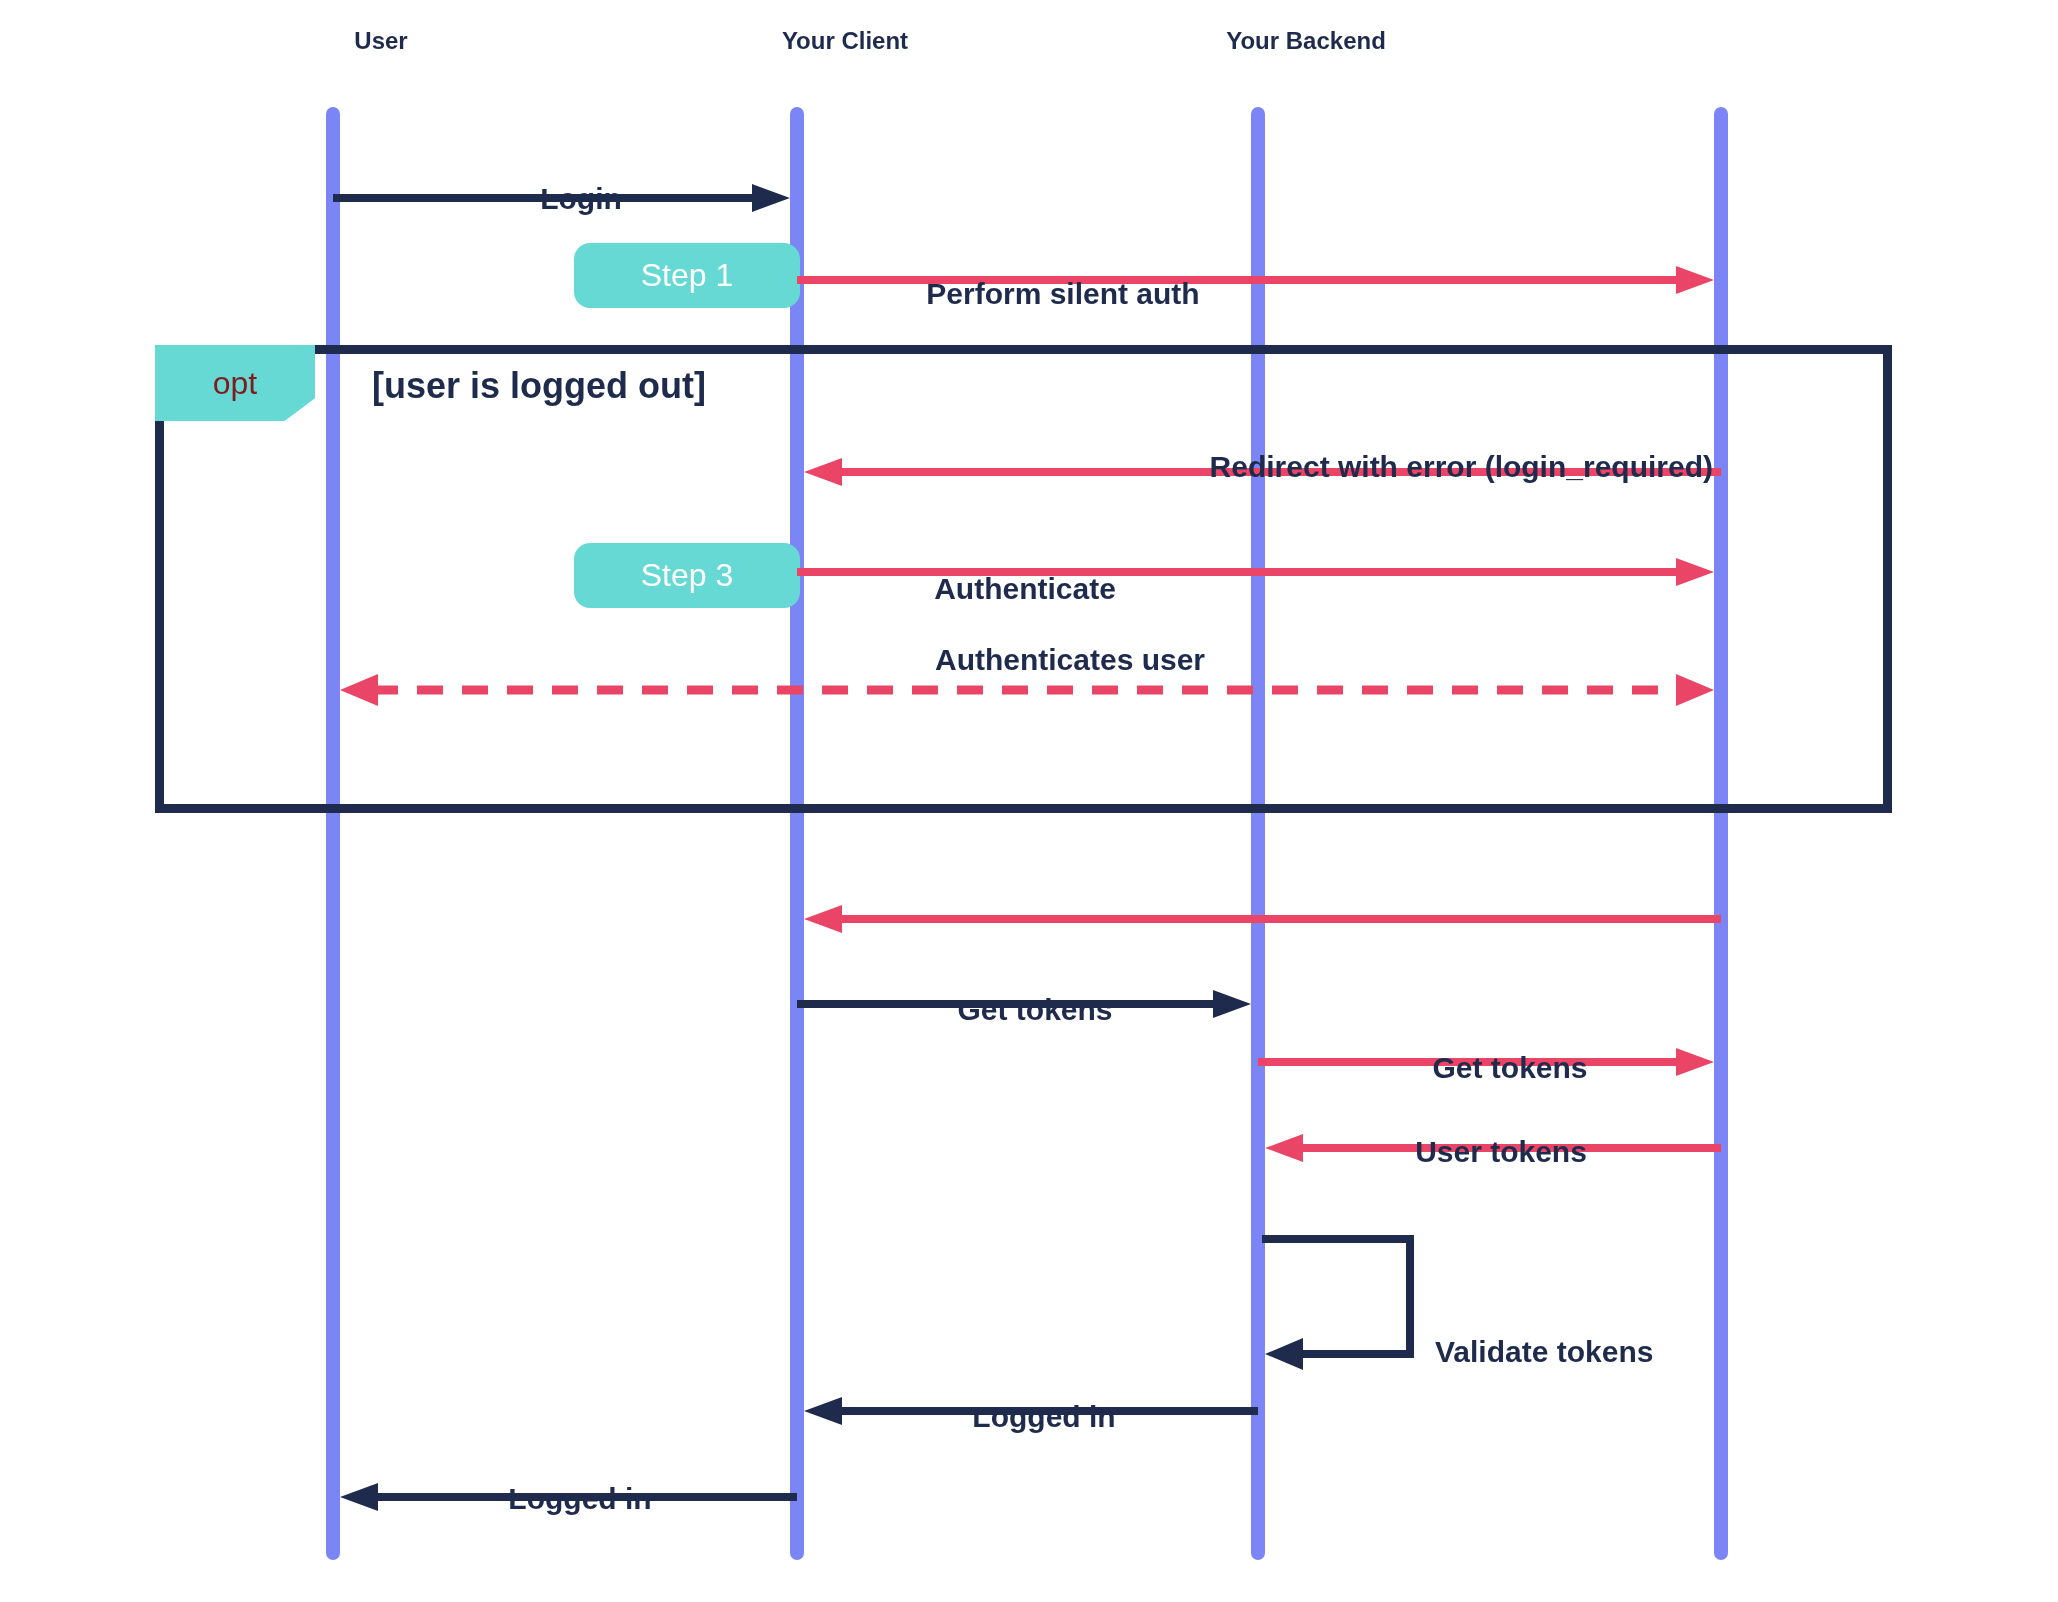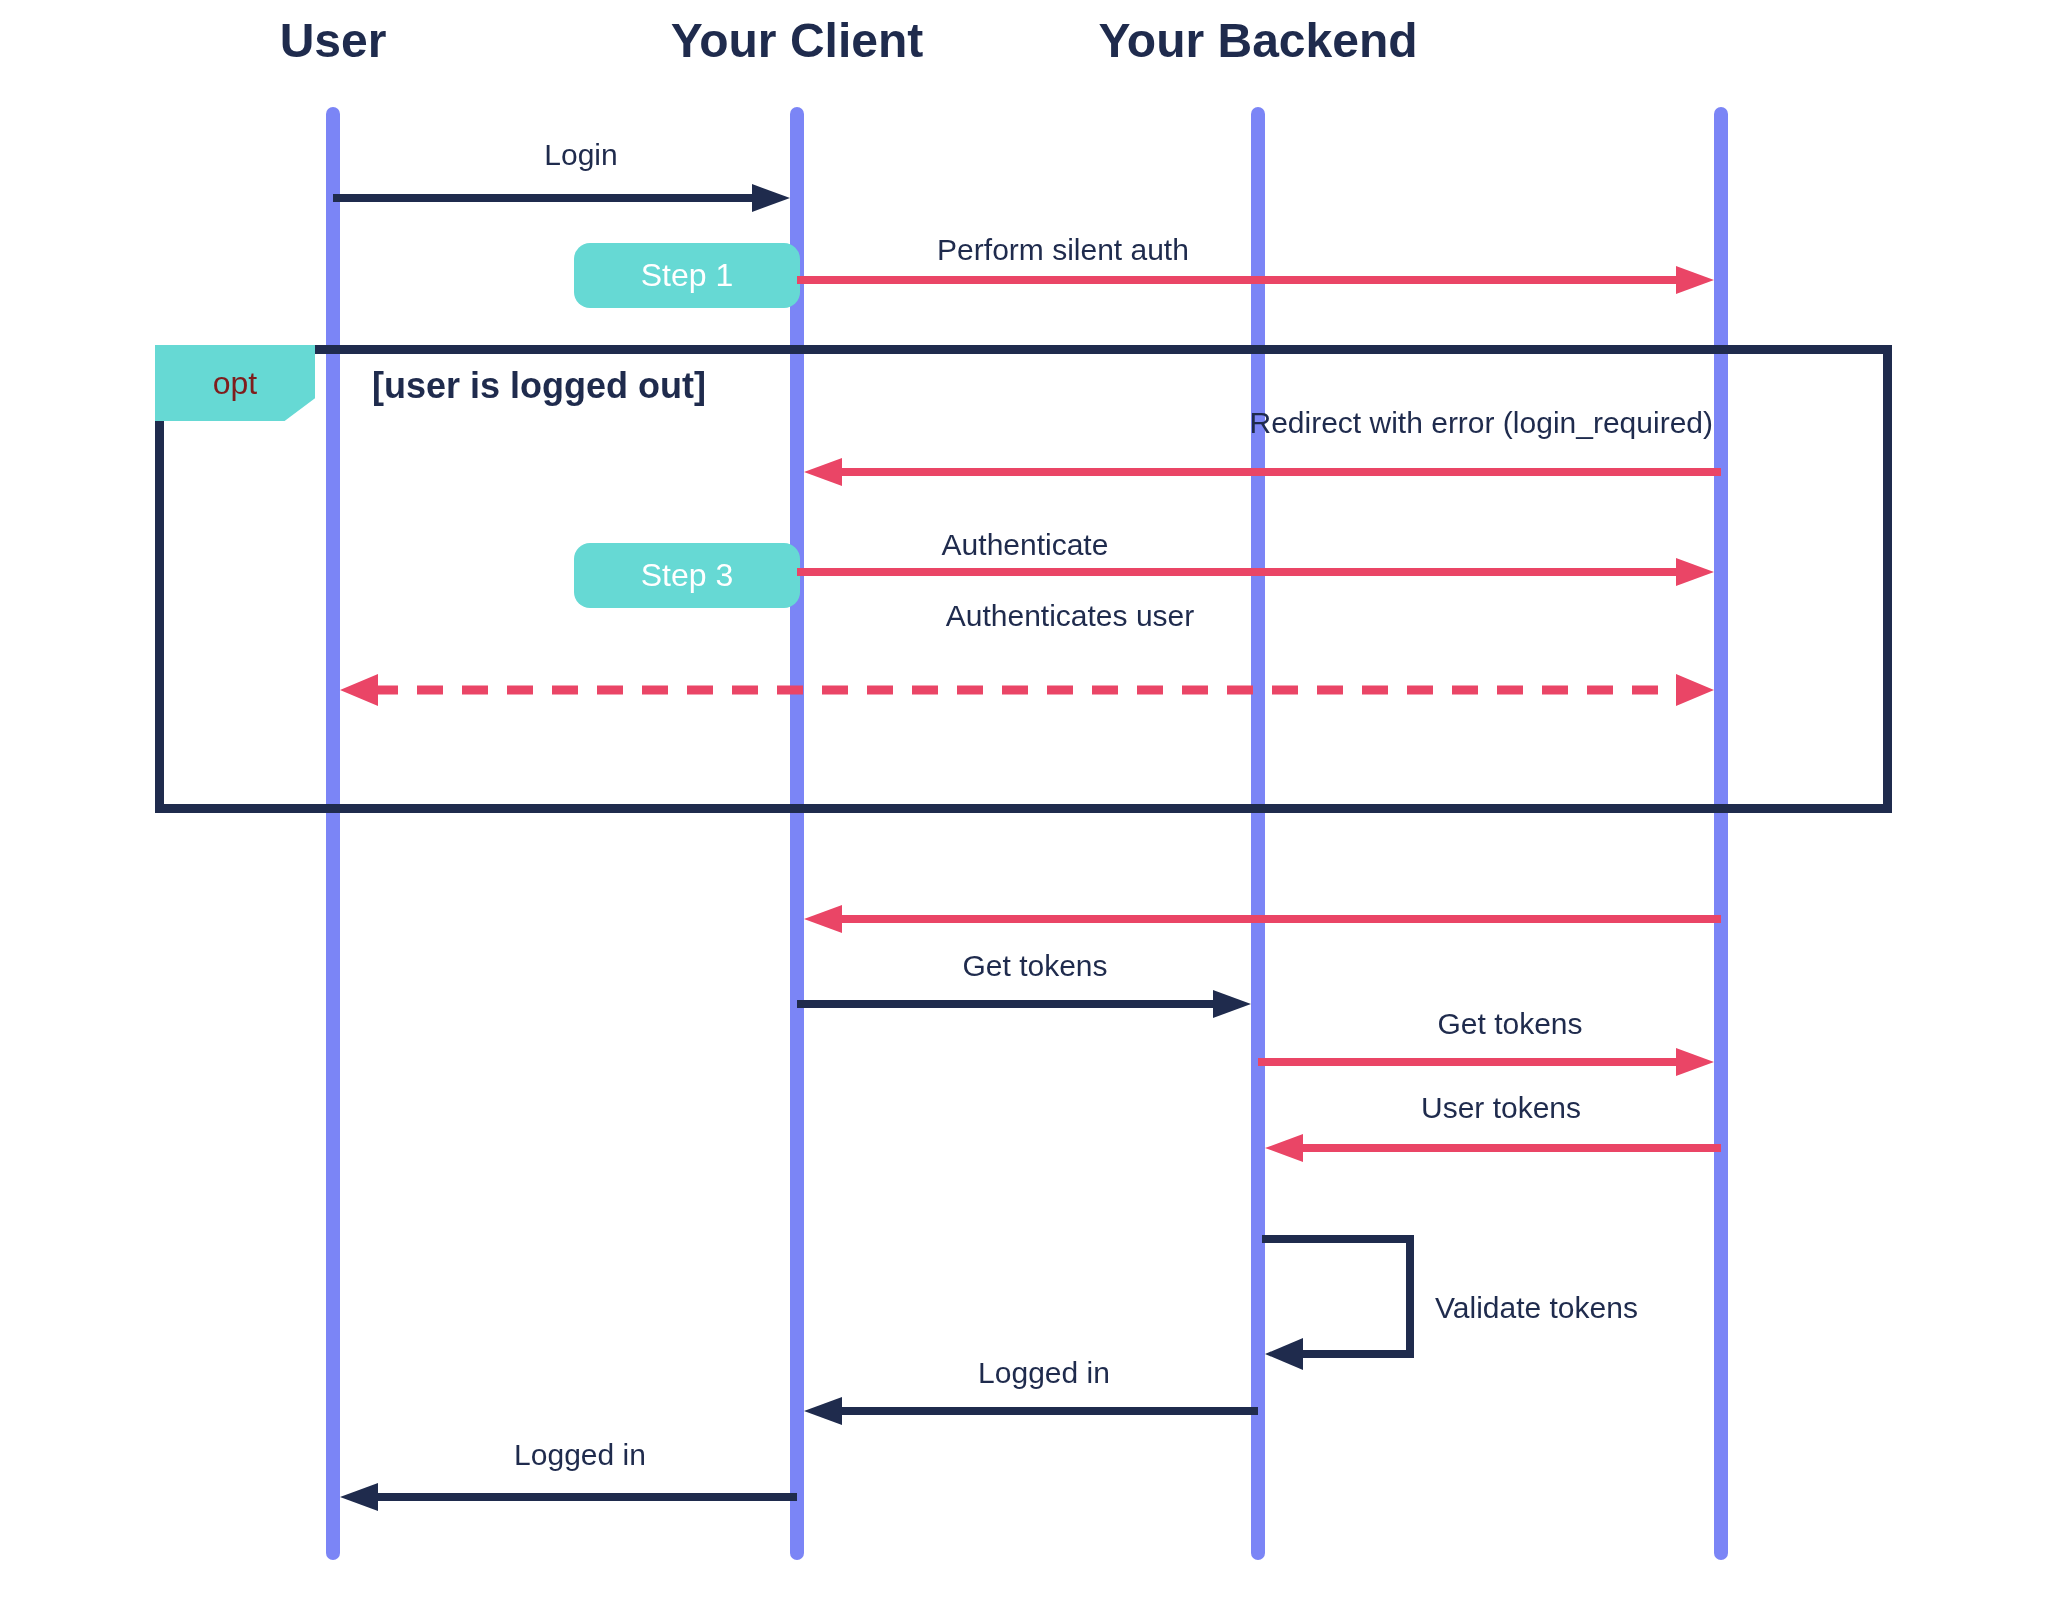--- a/index.html
+++ b/index.html
@@ -13,32 +13,32 @@
   .diagram{
     position:relative;
     width:2058px;height:1602px;
     background:var(--background);
     font-family:"Liberation Sans", sans-serif;
     overflow:hidden;
   }
   .actor{
     position:absolute;top:18px;height:46px;line-height:46px;
     transform:translateX(-50%);
-    font-size:48px;font-weight:700;color:var(--dark);
-    white-space:nowrap;text-align:center;
+    font-size:24px;font-weight:700;color:var(--dark);
+    white-space:nowrap;text-align:center;margin-left:48px;
   }
   .lifeline{
     position:absolute;top:107px;height:1453px;width:14px;
     background:var(--lifeline);border-radius:7px;
   }
   .msg{
     position:absolute;height:44px;line-height:44px;
     transform:translate(-50%,-50%);
-    font-size:30px;font-weight:400;color:var(--dark);
-    white-space:nowrap;text-align:right;
+    font-size:30px;font-weight:700;color:var(--dark);
+    white-space:nowrap;text-align:right;margin-top:44px;
   }
   .msg.right-aligned{
     transform:translateY(-50%);
   }
   .msg.left-aligned{
     transform:translateY(-50%);
   }
   .chip{
     position:absolute;left:574px;width:226px;height:65px;
     background:var(--teal);border-radius:16px;

